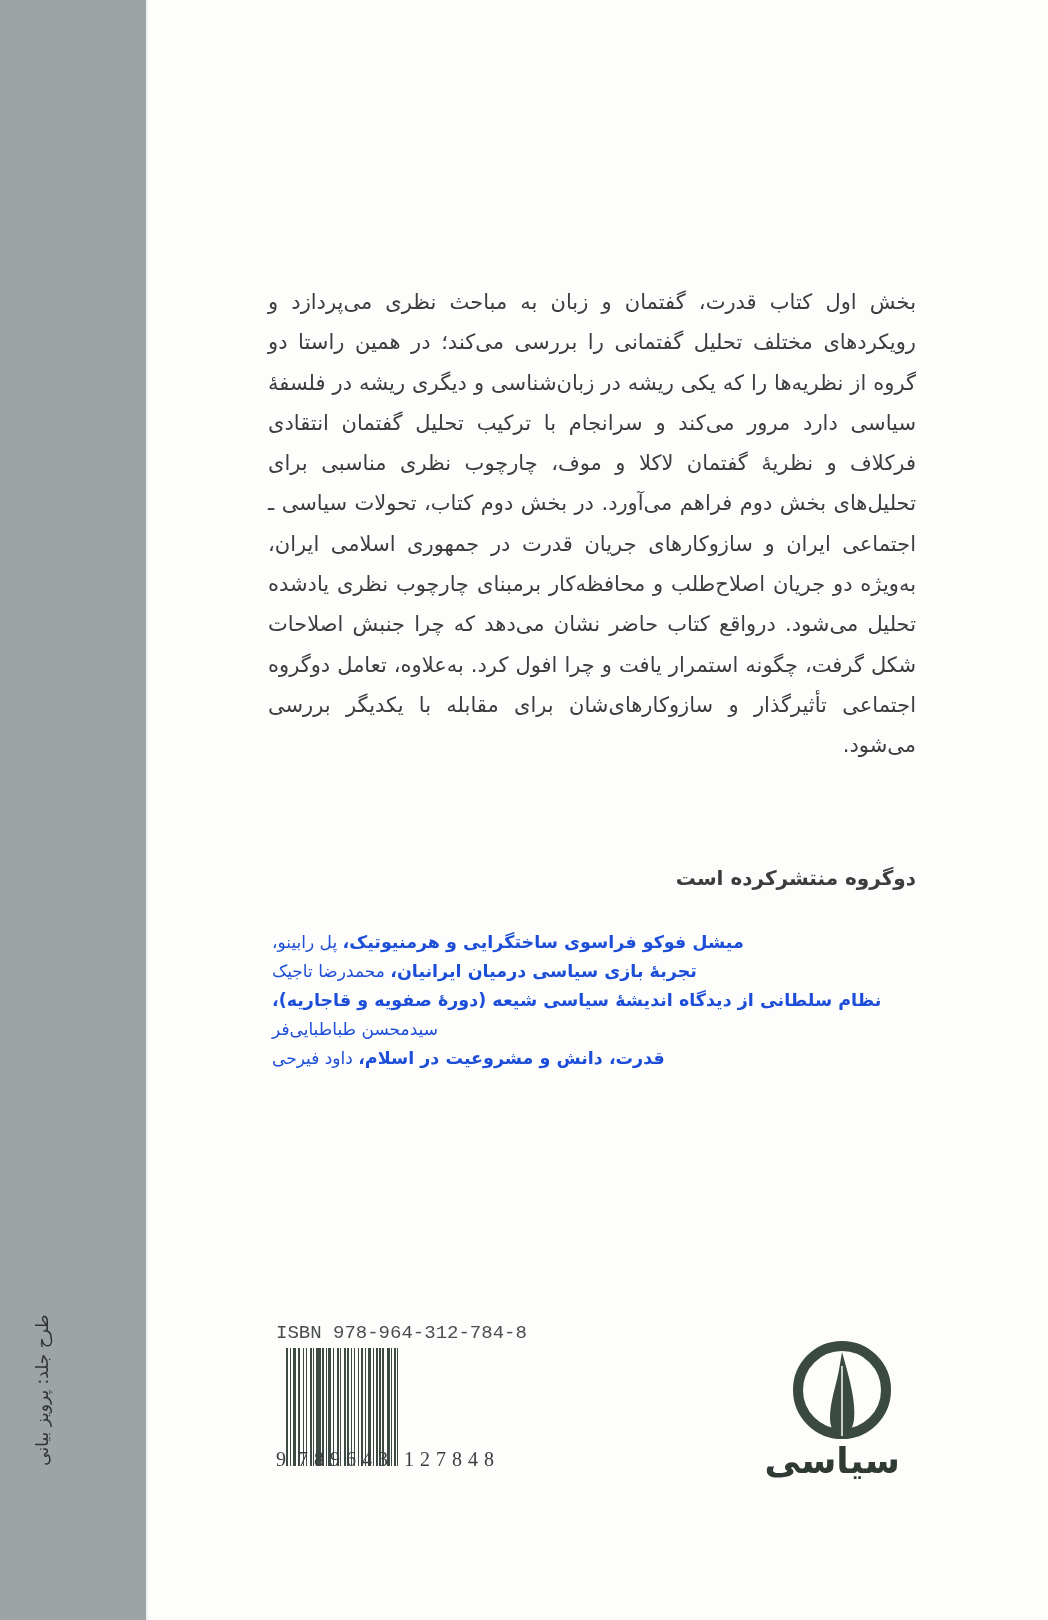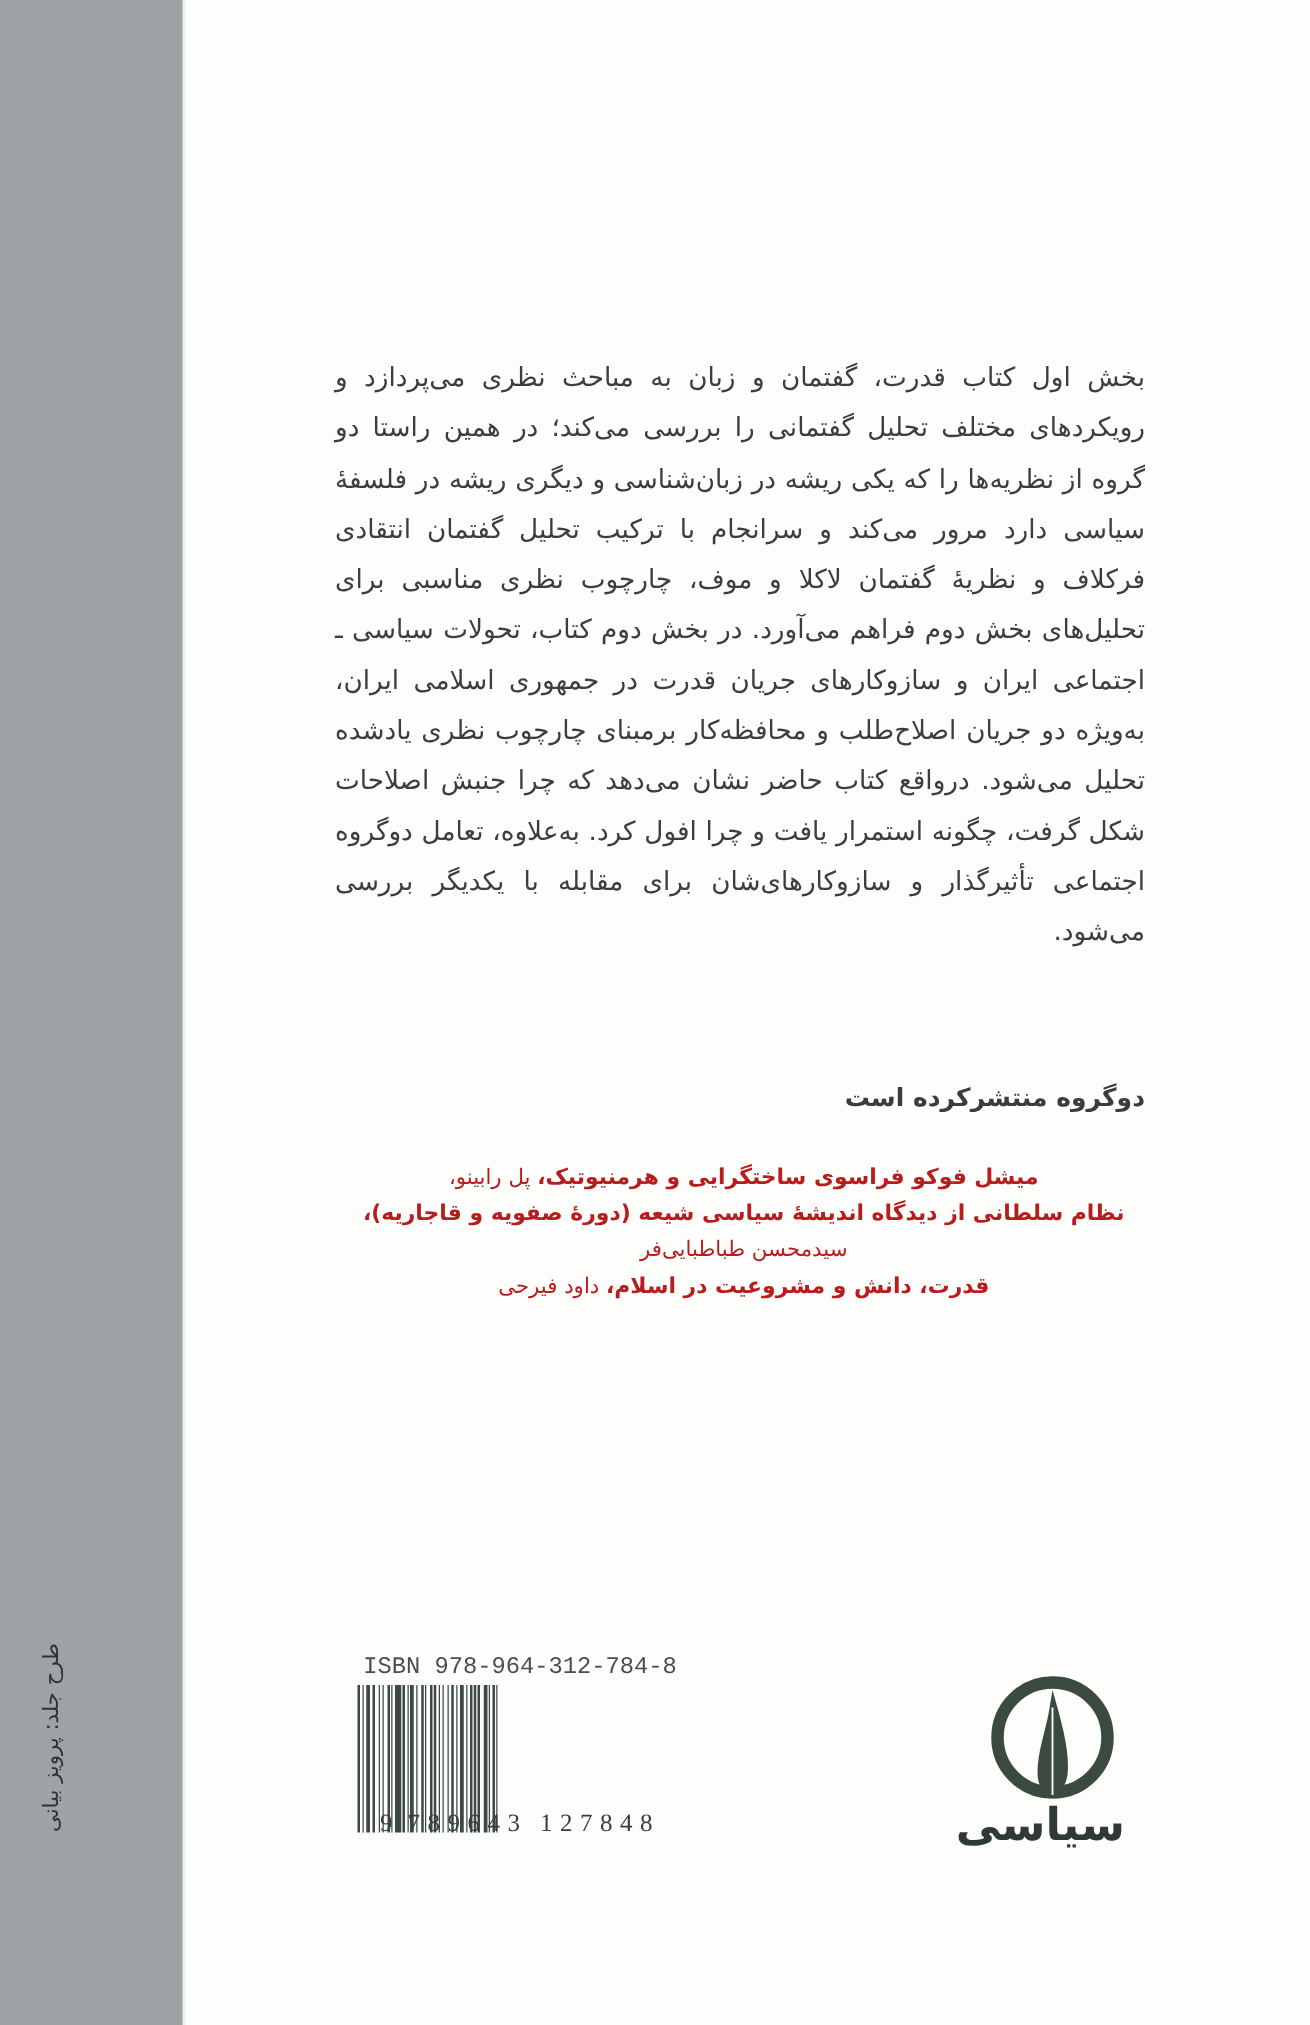--- a/index.html
+++ b/index.html
@@ -28,28 +28,28 @@
     font-size: 21px; line-height: 40.3px; color: #3b3e3c;
   }
   .blurb p { margin: 0; }
   .published-title {
     position: absolute; left: 500px; top: 866px; width: 416px;
     direction: rtl; text-align: right;
     font-size: 20px; font-weight: bold; color: #3a3d3b;
   }
   .book-list {
     position: absolute; left: 272px; top: 928px; width: 646px;
-    direction: rtl; text-align: center;
-    font-size: 17px; line-height: 29px; color: #b91c1c;
+    direction: rtl; text-align: left;
+    font-size: 17px; line-height: 29px; color: #1d4ed8;
   }
   .book-list .item { margin: 0; }
   .book-list b { font-weight: bold; font-size: 17.5px; }
   .book-list .sub { display: block; }
   .isbn-block {
-    position: absolute; left: 276px; top: 1322px; width: 280px; text-align: center;
+    position: absolute; left: 276px; top: 1322px; width: 280px;
   }
   .isbn-text {
     font-family: "Liberation Mono", monospace; font-size: 19px;
     color: #4a4e4c; letter-spacing: 0px; white-space: nowrap;
   }
   .barcode {
     margin-top: 4px; height: 118px; width: 264px; margin-left: 10px;
     display: flex; align-items: stretch;
   }
   .barcode i { display: block; height: 100%; }
@@ -78,20 +78,23 @@
 
 <div class="blurb">
   <p>بخش اول کتاب قدرت، گفتمان و زبان به مباحث نظری می‌پردازد و رویکردهای مختلف تحلیل گفتمانی را بررسی می‌کند؛ در همین راستا دو گروه از نظریه‌ها را که یکی ریشه در زبان‌شناسی و دیگری ریشه در فلسفهٔ سیاسی دارد مرور می‌کند و سرانجام با ترکیب تحلیل گفتمان انتقادی فرکلاف و نظریهٔ گفتمان لاکلا و موف، چارچوب نظری مناسبی برای تحلیل‌های بخش دوم فراهم می‌آورد. در بخش دوم کتاب، تحولات سیاسی ـ اجتماعی ایران و سازوکارهای جریان قدرت در جمهوری اسلامی ایران، به‌ویژه دو جریان اصلاح‌طلب و محافظه‌کار برمبنای چارچوب نظری یادشده تحلیل می‌شود. درواقع کتاب حاضر نشان می‌دهد که چرا جنبش اصلاحات شکل گرفت، چگونه استمرار یافت و چرا افول کرد. به‌علاوه، تعامل دوگروه اجتماعی تأثیرگذار و سازوکارهای‌شان برای مقابله با یکدیگر بررسی می‌شود.</p>
 </div>
 
 <div class="published-title">دوگروه منتشرکرده است</div>
 
 <div class="book-list">
   <div class="item">
     <b>میشل فوکو فراسوی ساختگرایی و هرمنیوتیک،</b><span> پل رابینو،</span>
+  </div>
+  <div class="item">
+    <b>تجربهٔ بازی سیاسی درمیان ایرانیان،</b><span> محمدرضا تاجیک</span>
   </div>
   <div class="item">
     <b>نظام سلطانی از دیدگاه اندیشهٔ سیاسی شیعه (دورهٔ صفویه و قاجاریه)،</b>
     <span class="sub">سیدمحسن طباطبایی‌فر</span>
   </div>
   <div class="item">
     <b>قدرت، دانش و مشروعیت در اسلام،</b><span> داود فیرحی</span>
   </div>
 </div>
 

